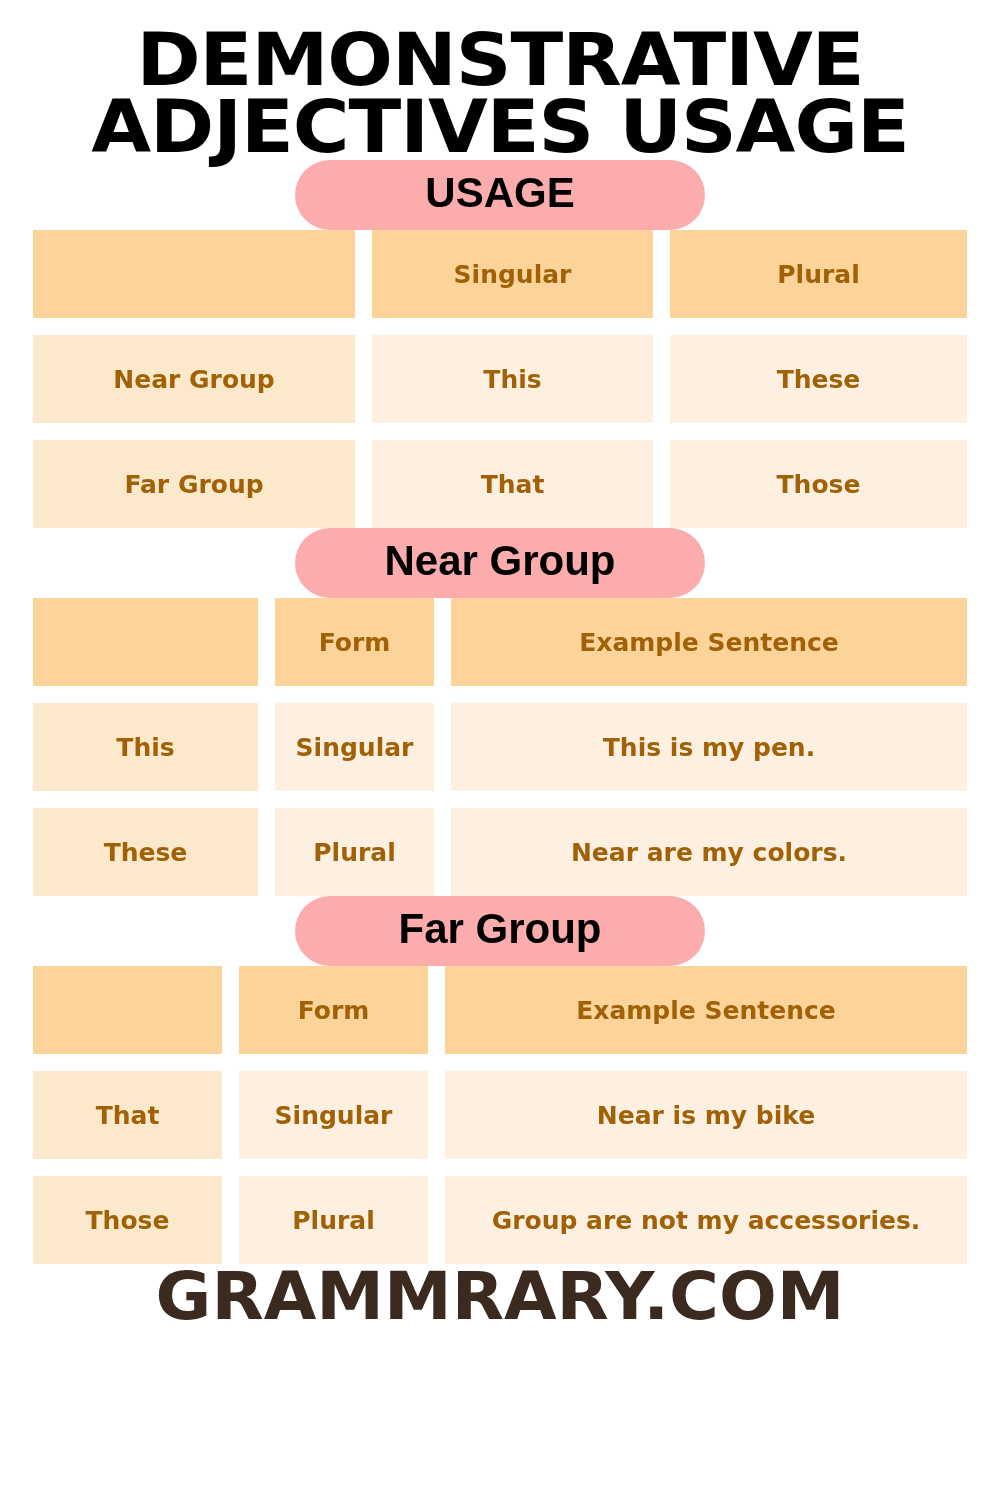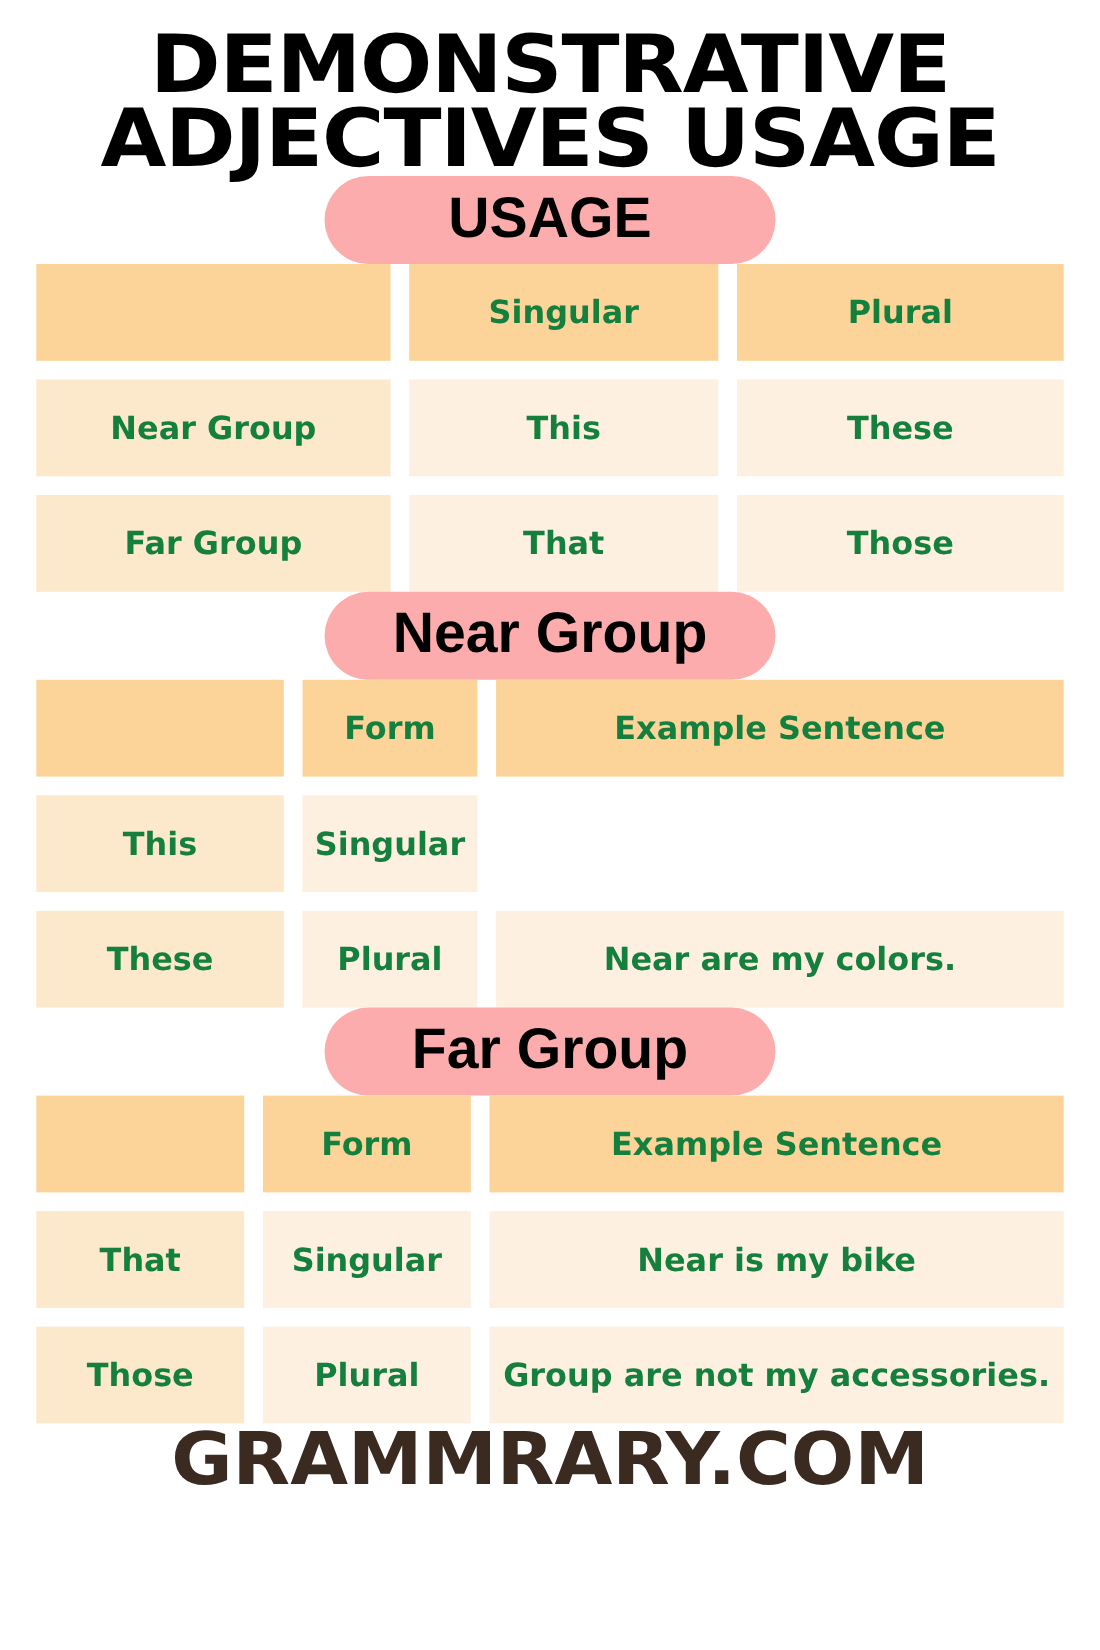--- a/index.html
+++ b/index.html
@@ -44,21 +44,21 @@
   .pill-wrap {
     display: flex;
     justify-content: center;
   }
   .pill {
     background: #fcacac;
     border-radius: 40px;
     color: #000000;
     font-family: "Liberation Sans", sans-serif;
     font-weight: 700;
-    font-size: 52px;
+    font-size: 42px;
     line-height: 1;
     padding: 12px 60px 16px 60px;
     text-align: center;
     min-width: 410px;
     box-sizing: border-box;
   }
 
   
   .table {
     display: flex;
@@ -70,22 +70,22 @@
     gap: 17px;
     height: 88px;
   }
   .cell {
     display: flex;
     align-items: center;
     justify-content: center;
     text-align: center;
     font-family: "DejaVu Sans", sans-serif;
     font-weight: 700;
-    font-size: 29px;
-    color: #15803d;
+    font-size: 25px;
+    color: #a16207;
     box-sizing: border-box;
     padding: 4px 8px;
     overflow: hidden;
   }
   .head .cell { background: #fcd49a; }
   .body .cell { background: #fef0e1; }
   .body .cell.c1 { background: #fce8cb; }
   .head .cell.c1 { background: #fcd49a; }
 
   
@@ -167,20 +167,21 @@
 
   <div class="table t-near">
     <div class="trow head">
       <div class="cell c1"></div>
       <div class="cell c2">Form</div>
       <div class="cell c3">Example Sentence</div>
     </div>
     <div class="trow body">
       <div class="cell c1">This</div>
       <div class="cell c2">Singular</div>
+      <div class="cell c3">This is my pen.</div>
     </div>
     <div class="trow body">
       <div class="cell c1">These</div>
       <div class="cell c2">Plural</div>
       <div class="cell c3">Near are my colors.</div>
     </div>
   </div>
 
   <div class="sp-table-pill"></div>
 

